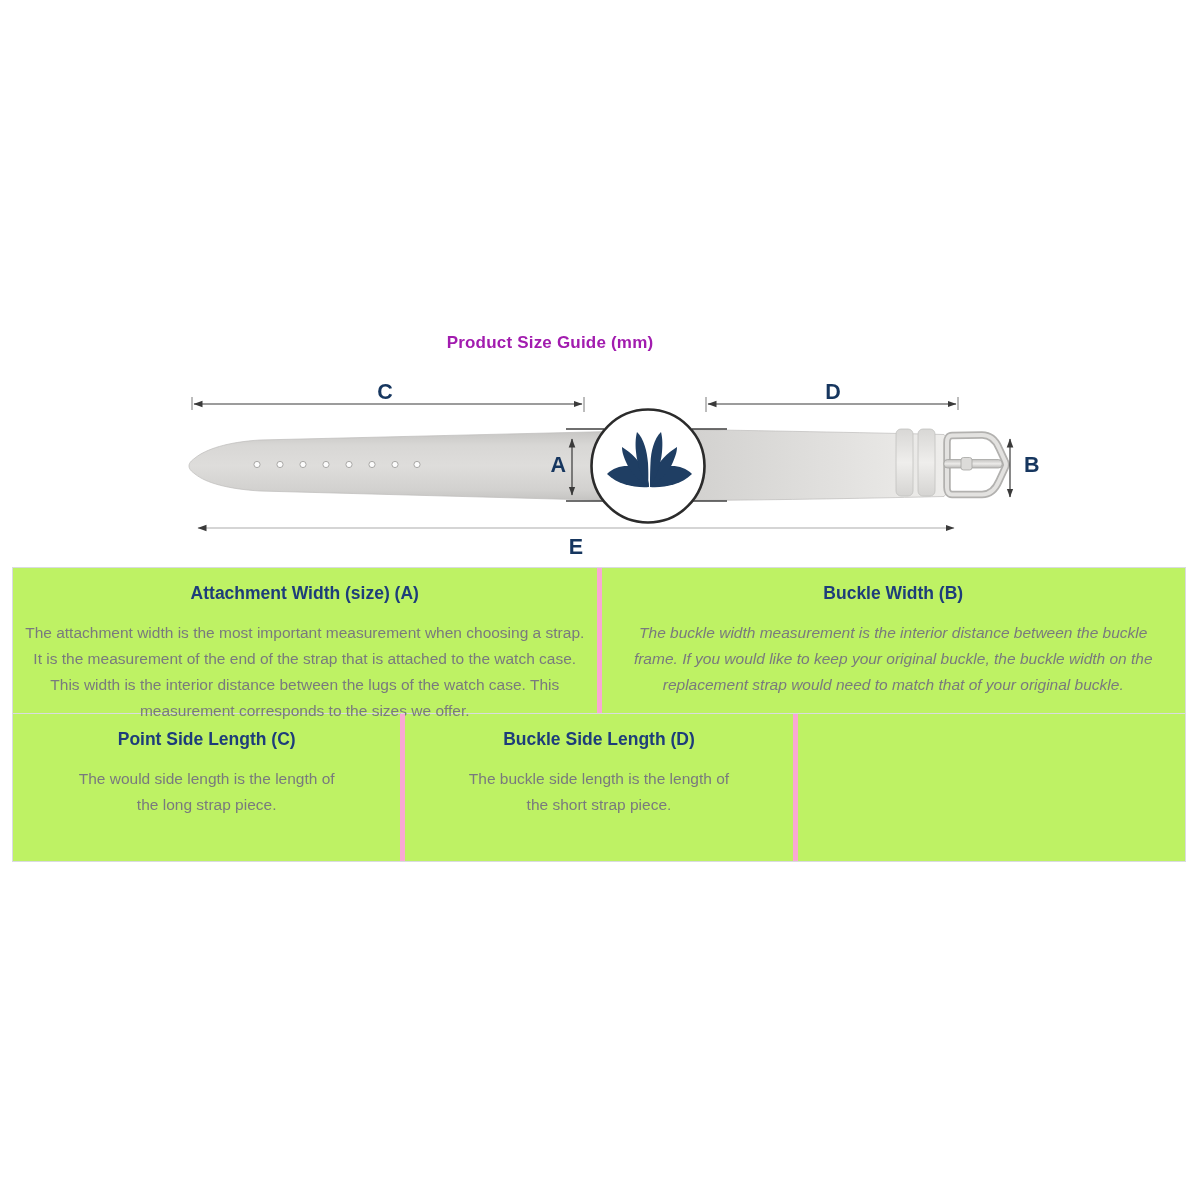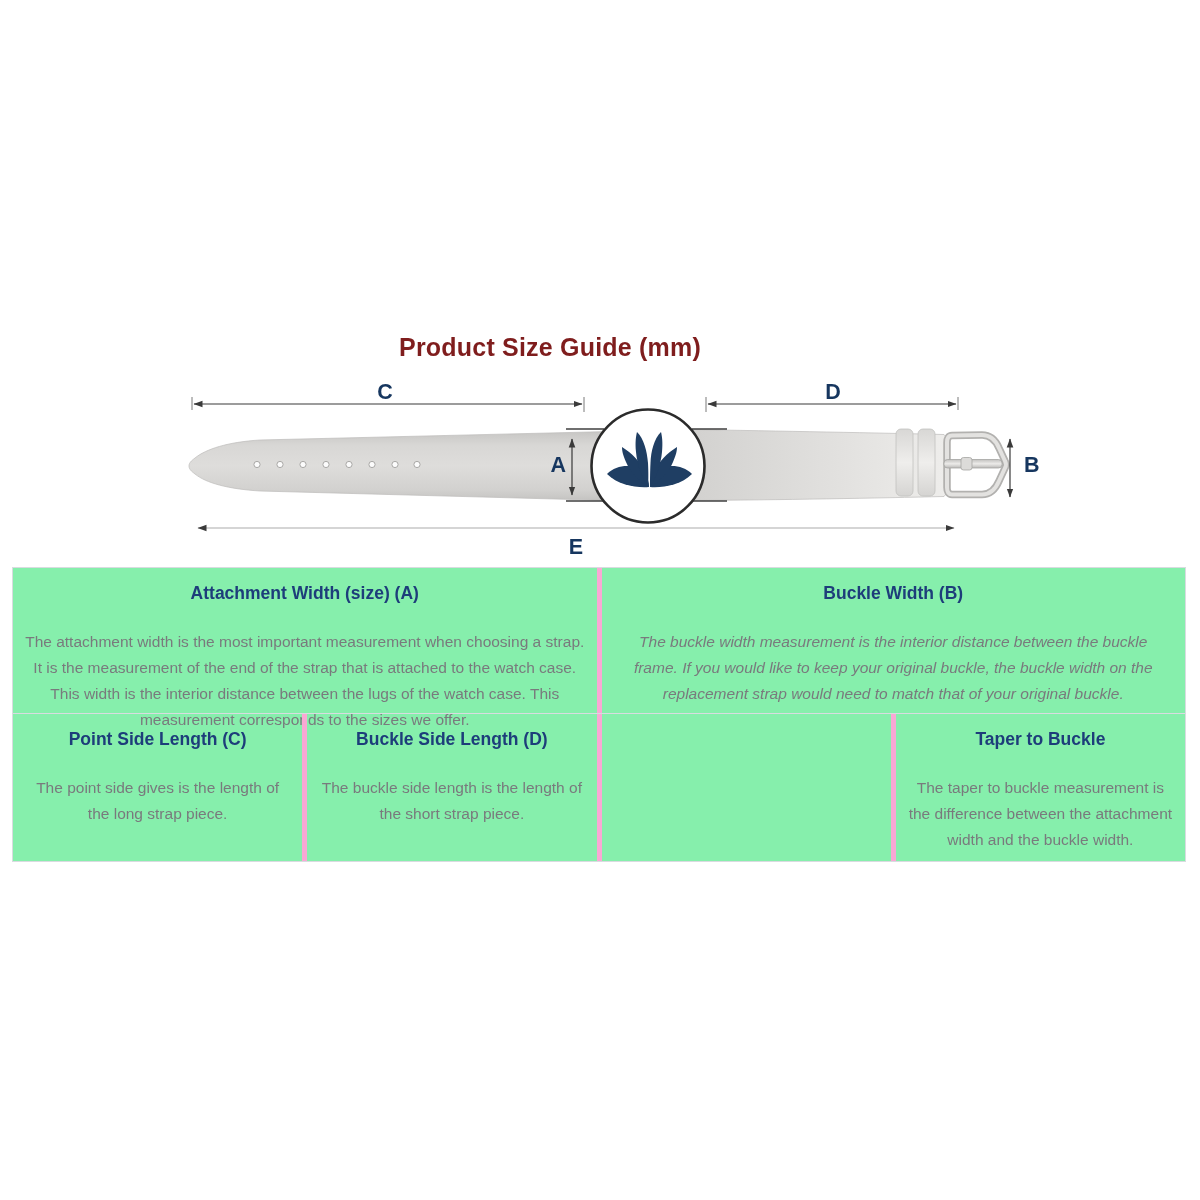--- a/index.html
+++ b/index.html
@@ -2,40 +2,40 @@
 <html><head>
 <meta charset="utf-8">
 <style>
   html,body{margin:0;padding:0;}
   body{
     width:1200px;height:1200px;background:#ffffff;position:relative;overflow:hidden;
     font-family:"Liberation Sans", sans-serif;
   }
   .page-title{
     position:absolute;top:333px;left:0;width:1100px;text-align:center;
-    font-size:25px;font-weight:700;color:#7f1d1d;letter-spacing:.2px;
+    font-size:17px;font-weight:700;color:#a21caf;letter-spacing:.2px;
   }
   .diagram-svg{position:absolute;top:0;left:0;}
   .size-table{
     position:absolute;top:567px;left:12px;width:1174px;
-    border:1px solid #d9dbe0;background:#86efac;box-sizing:border-box;
+    border:1px solid #d9dbe0;background:#bef264;box-sizing:border-box;
   }
   .t-row{display:flex;}
   .t-row.row-2{border-top:1px solid #d9dbe0;}
   .t-row.row-1{height:145px;}
   .t-row.row-2{height:147px;}
   .t-cell{
     flex:1 1 0;box-sizing:border-box;padding:14px 10px 0 10px;text-align:center;
   }
   .t-cell + .t-cell{border-left:5px solid #f9a8d4;}
   .cell-header{
     font-size:17.5px;font-weight:700;color:#1d3d7a;line-height:1.3;
   }
   .cell-body{
-    margin:24px auto 0 auto;font-size:15.5px;color:#797a7d;line-height:26px;
+    margin:15px auto 0 auto;font-size:15.5px;color:#797a7d;line-height:26px;
   }
   .row-1 .cell-body.w1{max-width:562px;}
   .row-1 .cell-body.w2{max-width:548px;font-style:italic;}
   .row-2 .cell-body{max-width:264px;}
   .row-2 .cell-body.w4{max-width:272px;}
 </style>
 </head>
 <body>
 
 <div class="page-title">Product Size Guide (mm)</div>
@@ -155,26 +155,22 @@
       <div class="cell-body w1">The attachment width is the most important measurement when choosing a strap. It is the measurement of the end of the strap that is attached to the watch case. This width is the interior distance between the lugs of the watch case. This measurement corresponds to the sizes we offer.</div>
     </div>
     <div class="t-cell">
       <div class="cell-header">Buckle Width (B)</div>
       <div class="cell-body w2">The buckle width measurement is the interior distance between the buckle frame. If you would like to keep your original buckle, the buckle width on the replacement strap would need to match that of your original buckle.</div>
     </div>
   </div>
   <div class="t-row row-2">
     <div class="t-cell">
       <div class="cell-header">Point Side Length (C)</div>
-      <div class="cell-body">The point side gives is the length of the long strap piece.</div>
+      <div class="cell-body">The would side length is the length of the long strap piece.</div>
     </div>
     <div class="t-cell">
       <div class="cell-header">Buckle Side Length (D)</div>
       <div class="cell-body">The buckle side length is the length of the short strap piece.</div>
     </div>
     <div class="t-cell">
     </div>
-    <div class="t-cell">
-      <div class="cell-header">Taper to Buckle</div>
-      <div class="cell-body w4">The taper to buckle measurement is the difference between the attachment width and the buckle width.</div>
-    </div>
   </div>
 </div>
 
 </body></html>

